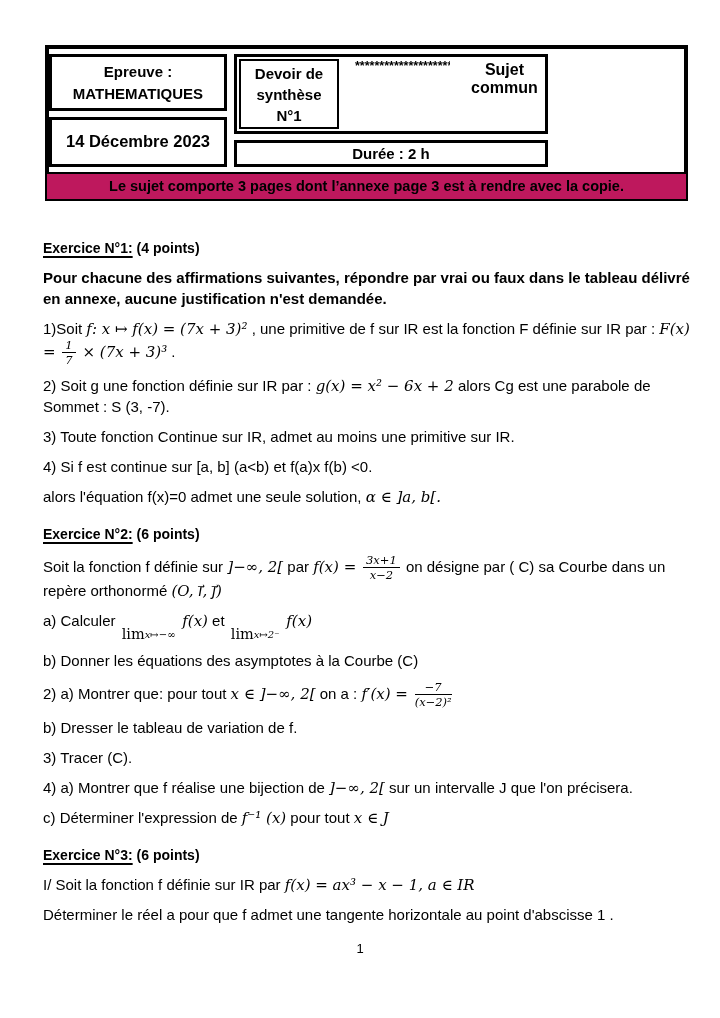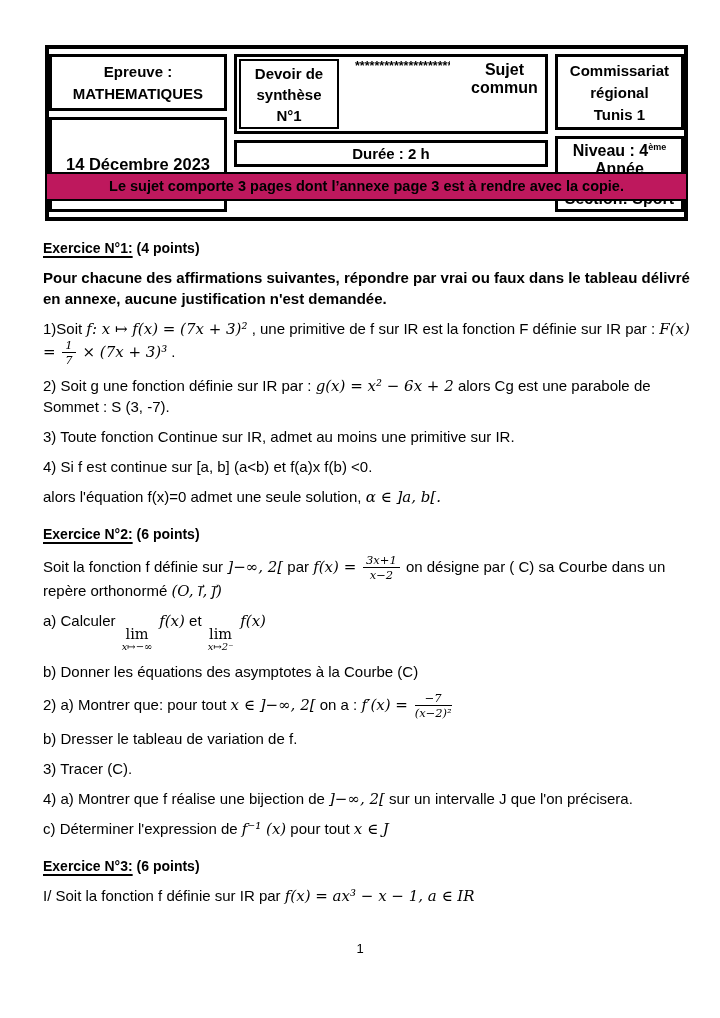--- a/index.html
+++ b/index.html
@@ -47,21 +47,21 @@
   .content p{margin:9.5px 0;}
   p.heading{font-size:14px;font-weight:bold;margin:17px 0 8px;}
   .h-title{text-decoration:underline;text-decoration-thickness:2px;text-underline-offset:3px;}
   p.bold{font-weight:bold;}
   .sp{font-family:"Liberation Sans","DejaVu Sans",sans-serif;}
   .sm{font-family:"DejaVu Serif","DejaVu Sans",serif;font-style:italic;font-size:15px;}
   .frac{display:inline-block;vertical-align:middle;text-align:center;line-height:1.05;
         font-family:"DejaVu Serif","DejaVu Sans",serif;font-style:italic;font-size:11.5px;margin:0 2px;}
   .frac .num{display:block;border-bottom:1.4px solid #000;padding:0 3px 1px;}
   .frac .den{display:block;padding-top:1px;}
-  .lim{display:inline-flex;flex-direction:column;align-items:center;vertical-align:-0.85em;
+  .lim{display:inline-flex;flex-direction:row;align-items:center;vertical-align:-0.85em;
        line-height:1;margin:0 2px;}
   .lim .lw{font-family:"DejaVu Serif","DejaVu Sans",serif;font-style:normal;font-size:14.5px;}
   .lim .lu{font-family:"DejaVu Serif","DejaVu Sans",serif;font-style:italic;font-size:10px;margin-top:1px;}
 
   
   .page-number{position:absolute;left:0;top:941px;width:720px;text-align:center;font-size:13px;}
 </style>
 </head>
 <body>
 
@@ -83,31 +83,20 @@
         <div class="mid-inner">
           <div>Devoir de synthèse</div>
           <div>N°1</div>
         </div>
         <div class="mid-stars">****************************</div>
         <div class="mid-sujet">Sujet commun</div>
       </div>
       <div class="hbox box-duree">Durée : 2 h</div>
     </div>
 
-    <div class="hcol hcol-right">
-      <div class="hbox box-org">
-        <div>Commissariat régional</div>
-        <div>Tunis 1</div>
-      </div>
-      <div class="hbox box-niveau">
-        <div class="niveau-line"><span>Niveau : 4</span><sup>ème</sup><span> Année</span></div>
-        <div class="niveau-stars">********</div>
-        <div>Section: Sport</div>
-      </div>
-    </div>
   </div>
 
   <div class="notice">Le sujet comporte 3 pages dont l’annexe page 3 est à rendre avec la copie.</div>
 
   <div class="content">
       <p class="heading"><span class="h-title">Exercice N°1:</span><span class="h-points"> (4 points)</span></p>
       <p class="para bold"><span class="sp">Pour chacune des affirmations suivantes, répondre par vrai ou faux dans le tableau délivré en annexe, aucune justification n'est demandée.</span></p>
       <p class="para"><span class="sp">1)Soit </span><span class="sm">f: x ↦ f(x) = (7x + 3)²</span><span class="sp"> ,  une primitive de f sur IR est la fonction F définie sur IR par : </span><span class="sm">F(x) = </span><span class="frac"><span class="num">1</span><span class="den">7</span></span><span class="sm"> × (7x + 3)³</span><span class="sp"> .</span></p>
       <p class="para"><span class="sp">2) Soit g une fonction définie sur IR par : </span><span class="sm">g(x) = x² − 6x + 2</span><span class="sp"> alors Cg est une parabole de Sommet : S (3, -7).</span></p>
       <p class="para"><span class="sp">3) Toute fonction Continue sur IR, admet au moins une primitive sur IR.</span></p>
@@ -123,16 +112,17 @@
           <span class="lu">x↦2⁻</span>
         </span><span class="sm"> f(x)</span></p>
       <p class="para"><span class="sp">b) Donner les équations des asymptotes à la Courbe (C)</span></p>
       <p class="para"><span class="sp"> 2) a) Montrer que: pour tout </span><span class="sm">x ∈ ]−∞, 2[</span><span class="sp"> on a : </span><span class="sm">f′(x) = </span><span class="frac"><span class="num">−7</span><span class="den">(x−2)²</span></span></p>
       <p class="para"><span class="sp">b) Dresser le tableau de variation de f.</span></p>
       <p class="para"><span class="sp">3) Tracer (C).</span></p>
       <p class="para"><span class="sp">4) a) Montrer que f réalise une bijection de </span><span class="sm">]−∞, 2[</span><span class="sp"> sur un intervalle J que l'on précisera.</span></p>
       <p class="para"><span class="sp">c) Déterminer l'expression de </span><span class="sm">f⁻¹ (x)</span><span class="sp"> pour tout </span><span class="sm">x ∈ J</span></p>
       <p class="heading"><span class="h-title">Exercice N°3:</span><span class="h-points"> (6 points)</span></p>
       <p class="para"><span class="sp">I/ Soit la fonction f définie sur IR par </span><span class="sm">f(x) = ax³ − x − 1, a ∈ IR</span></p>
+      <p class="para"><span class="sp">Déterminer le réel a pour que f admet une tangente horizontale au point d'abscisse 1 .</span></p>
     </div>
 
   <div class="page-number">1</div>
 </div>
 
 </body></html>

